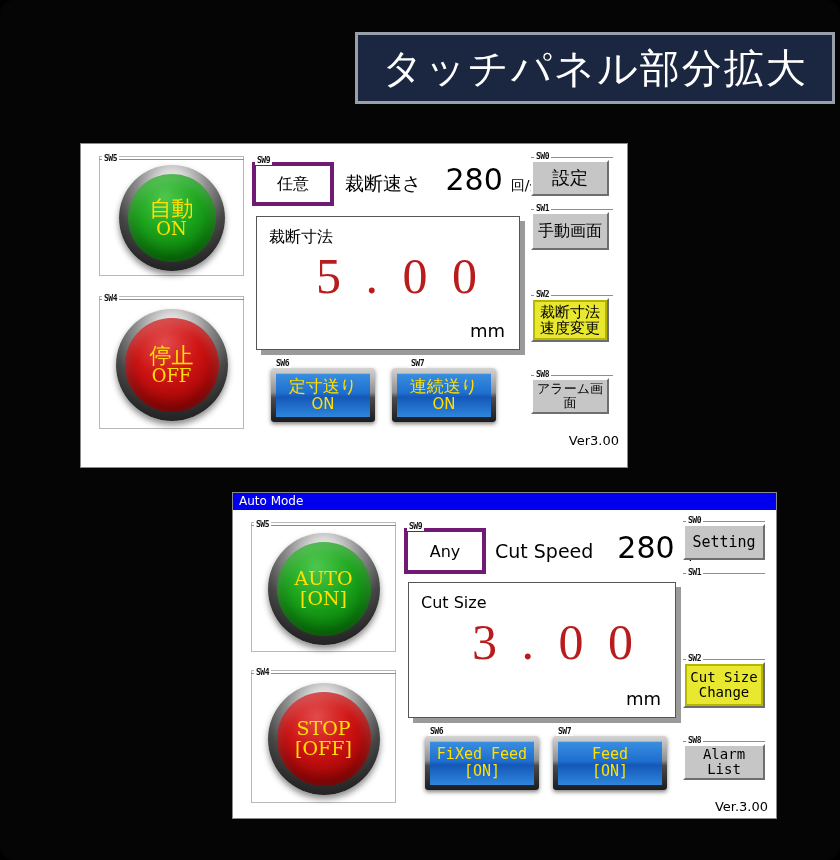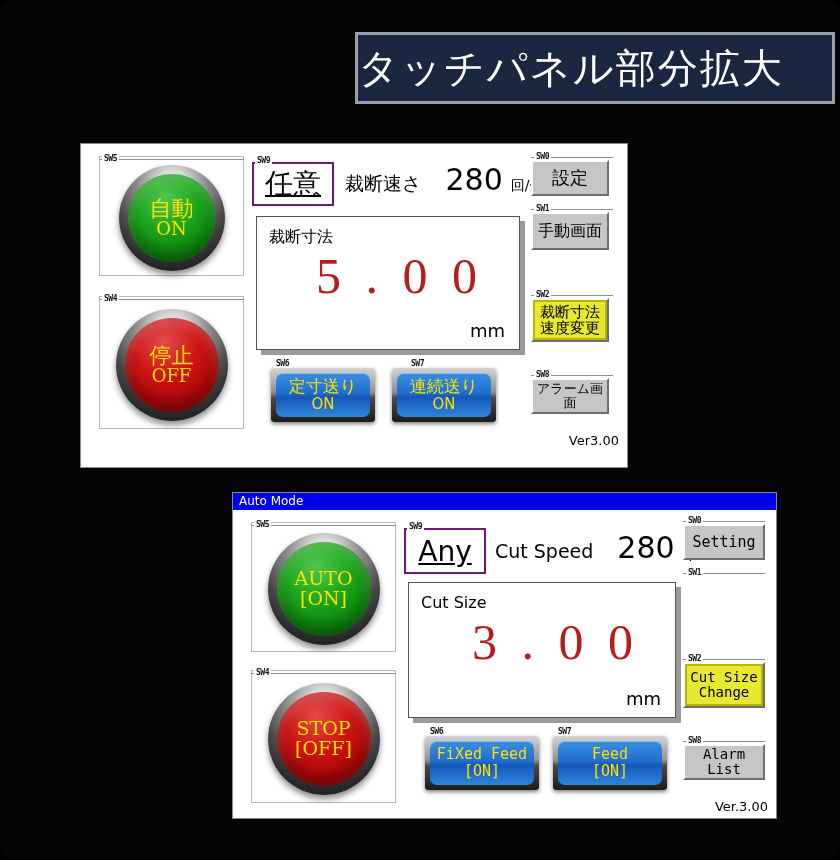--- a/index.html
+++ b/index.html
@@ -9,21 +9,21 @@
     font-family:"DejaVu Sans","Liberation Sans",sans-serif;
     overflow:hidden;
     position:relative;
   }
   #root{position:absolute;inset:0;background:#050505;border-radius:14px;}
 
   
   .banner{
     position:absolute;left:355px;top:32px;width:480px;height:72px;
     background:#1b2740;border:3px solid #9aa0ab;
-    display:flex;align-items:center;
+    display:flex;align-items:center;justify-content:center;
     box-sizing:border-box;
   }
   .banner-text{
     color:#ffffff;font-size:40px;letter-spacing:2px;
     font-family:"DejaVu Sans","Liberation Sans",sans-serif;
     white-space:nowrap;
   }
 
   
   .panel{position:absolute;background:#ffffff;border:1px solid #8a8a8a;box-sizing:border-box;}
@@ -96,21 +96,21 @@
   .btn-yellow.hl{box-shadow:0 0 0 2px #b6b600 inset;}
 
   
   .bluebtn{
     position:absolute;box-sizing:border-box;
     background:linear-gradient(#d4d4d4,#8f8f8f 45%,#4a4a4a 55%,#1c1c1c);
     padding:5px;border-radius:3px;
     box-shadow:0 2px 4px rgba(0,0,0,.5);
   }
   .bluebtn-face{
-    width:100%;height:100%;border-radius:7px;
+    width:100%;height:100%;border-radius:0;
     background:linear-gradient(#3a8fe0 0%, #1f6fd0 45%, #1558b8 55%, #2e86dd 100%);
     display:flex;flex-direction:column;align-items:center;justify-content:center;
     color:#ffe000;text-align:center;line-height:1.15;
     font-family:"DejaVu Sans","Liberation Sans",sans-serif;
     box-shadow:inset 0 1px 0 rgba(255,255,255,.4);
   }
 
   
   .vbox{
     position:absolute;box-sizing:border-box;
@@ -120,25 +120,24 @@
   .vbox-label{position:absolute;left:12px;top:10px;font-size:16px;color:#000;
     font-family:"DejaVu Sans","Liberation Sans",sans-serif;}
   .vbox-num{
     position:absolute;right:36px;top:30px;font-size:50px;letter-spacing:6px;color:#b91c1c;
     font-family:Liberation Serif, serif;
   }
   .vbox-unit{position:absolute;right:14px;bottom:8px;font-size:18px;color:#000;
     font-family:"DejaVu Sans","Liberation Sans",sans-serif;}
 
   .modebox{
-    position:absolute;box-sizing:border-box;background:#fff;border:2px solid #701a75;
+    position:absolute;box-sizing:border-box;background:#fff;border:4px solid #701a75;
     display:flex;align-items:center;justify-content:center;
-    font-size:28px;color:#000;
-    font-family:"DejaVu Sans","Liberation Sans",sans-serif;
-    text-decoration:underline;
+    font-size:16px;color:#000;
+    font-family:"DejaVu Sans","Liberation Sans",sans-serif;
   }
 
   .speed-row{position:absolute;display:flex;align-items:baseline;color:#000;
     font-family:"DejaVu Sans","Liberation Sans",sans-serif;}
   .speed-label{font-size:19px;}
   .speed-val{font-size:30px;margin-left:24px;font-weight:normal;}
   .speed-unit{font-size:14px;margin-left:8px;}
 
   .ver{position:absolute;right:8px;bottom:4px;font-size:13px;color:#000;
     font-family:"DejaVu Sans","Liberation Sans",sans-serif;}

